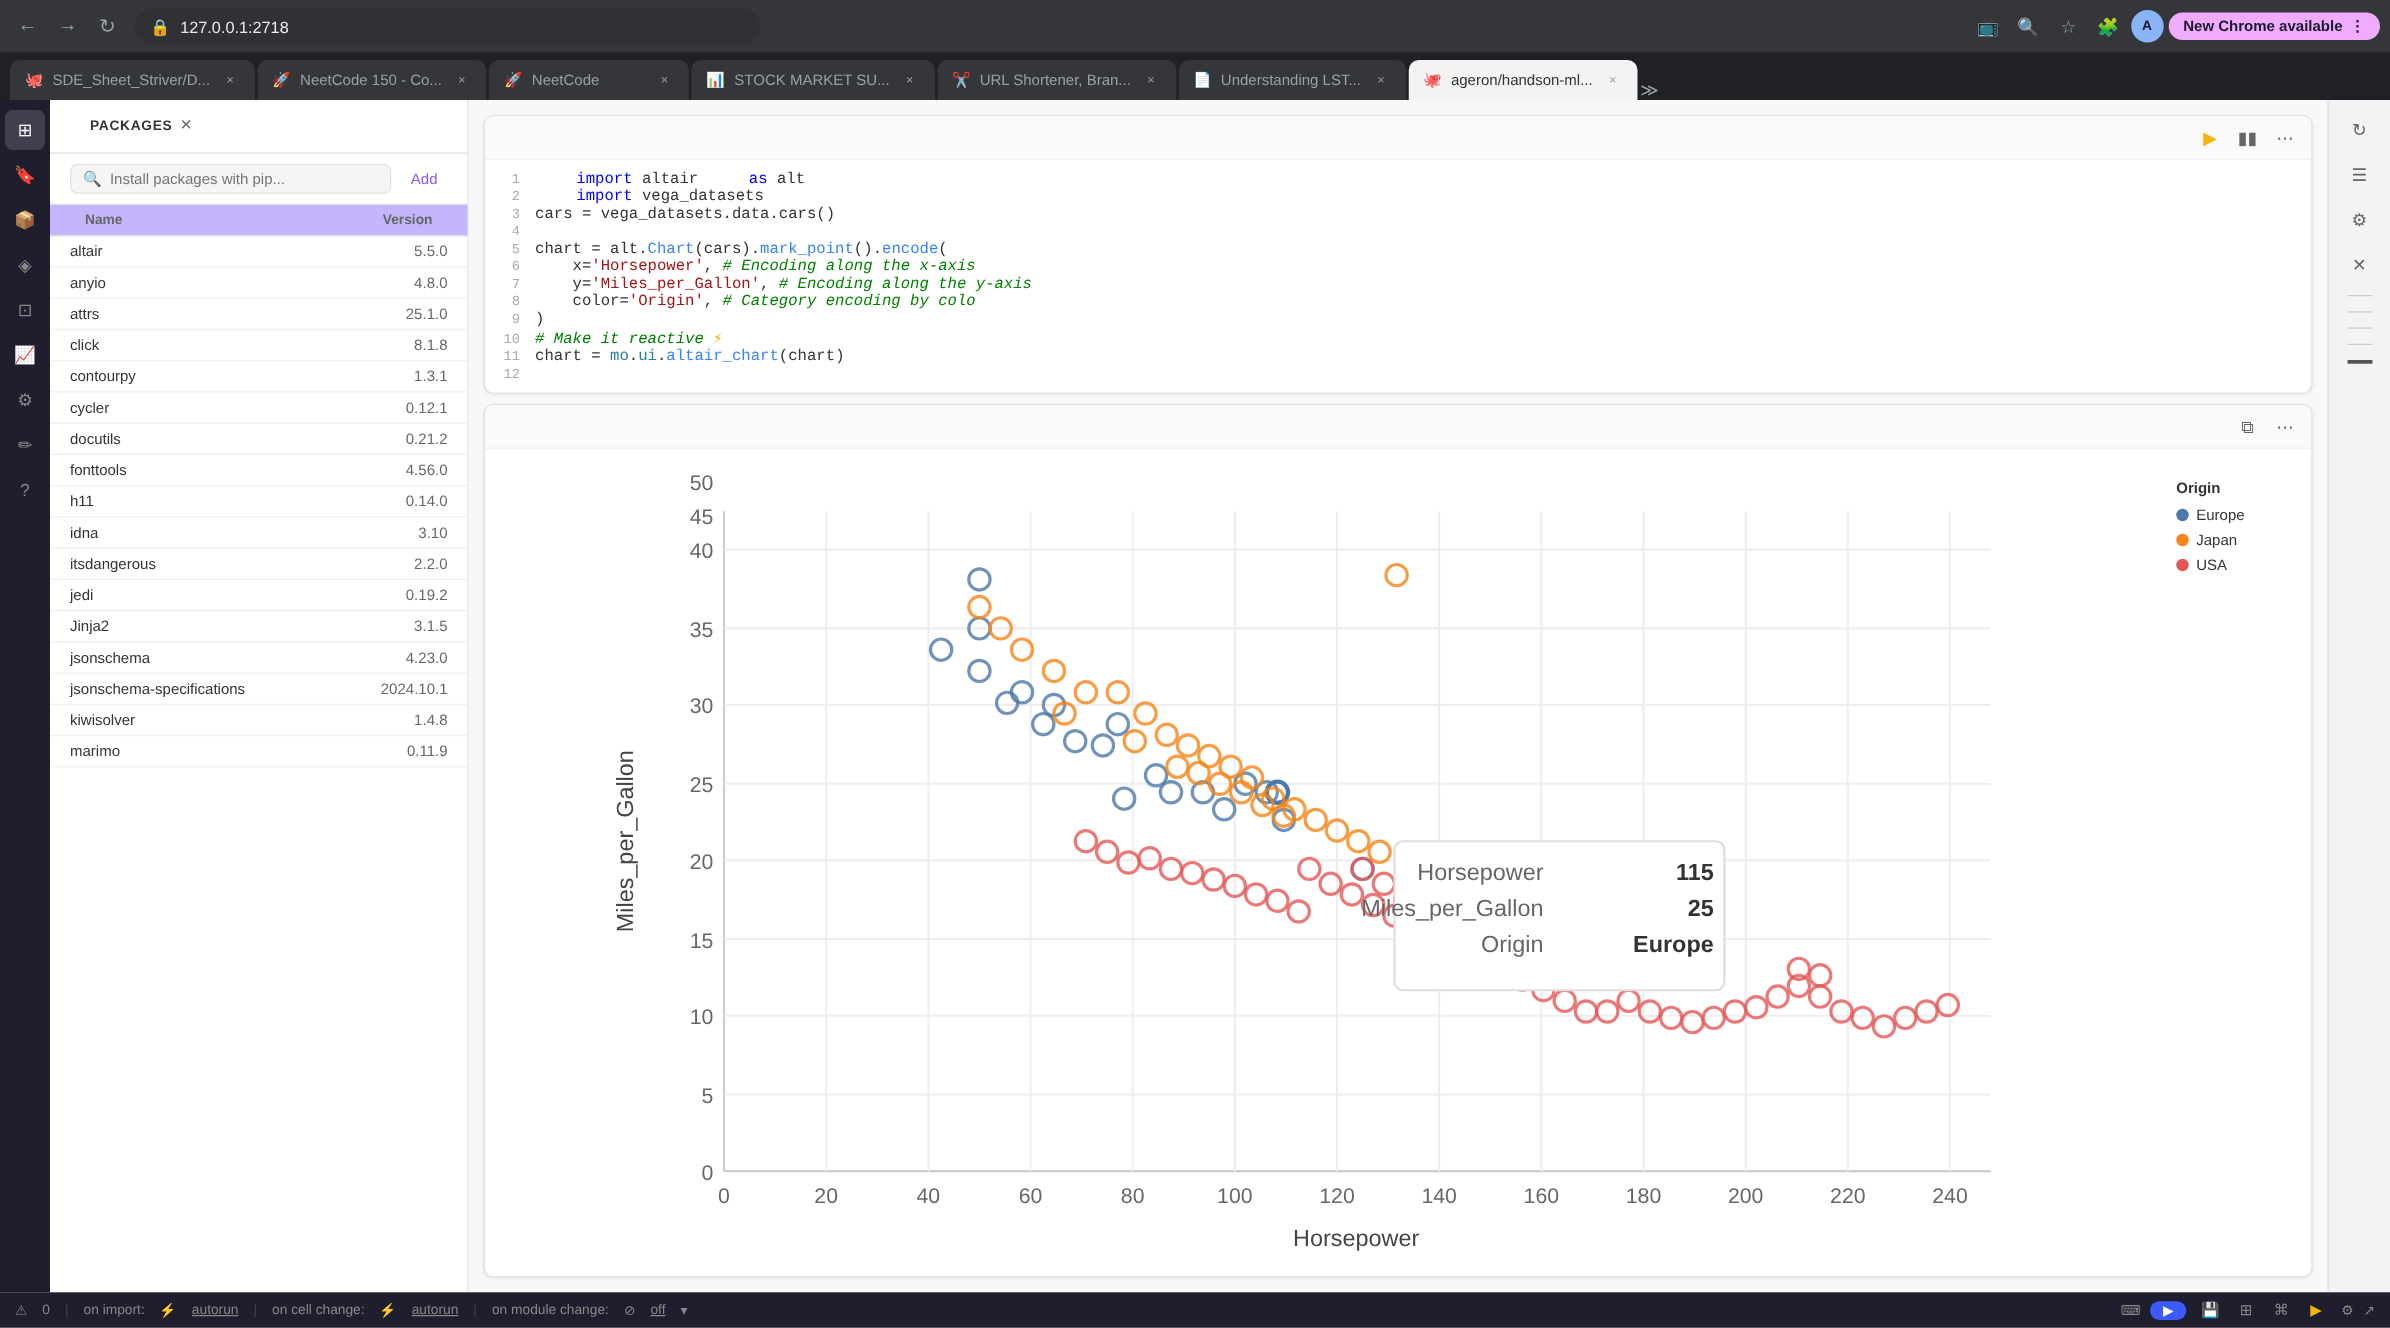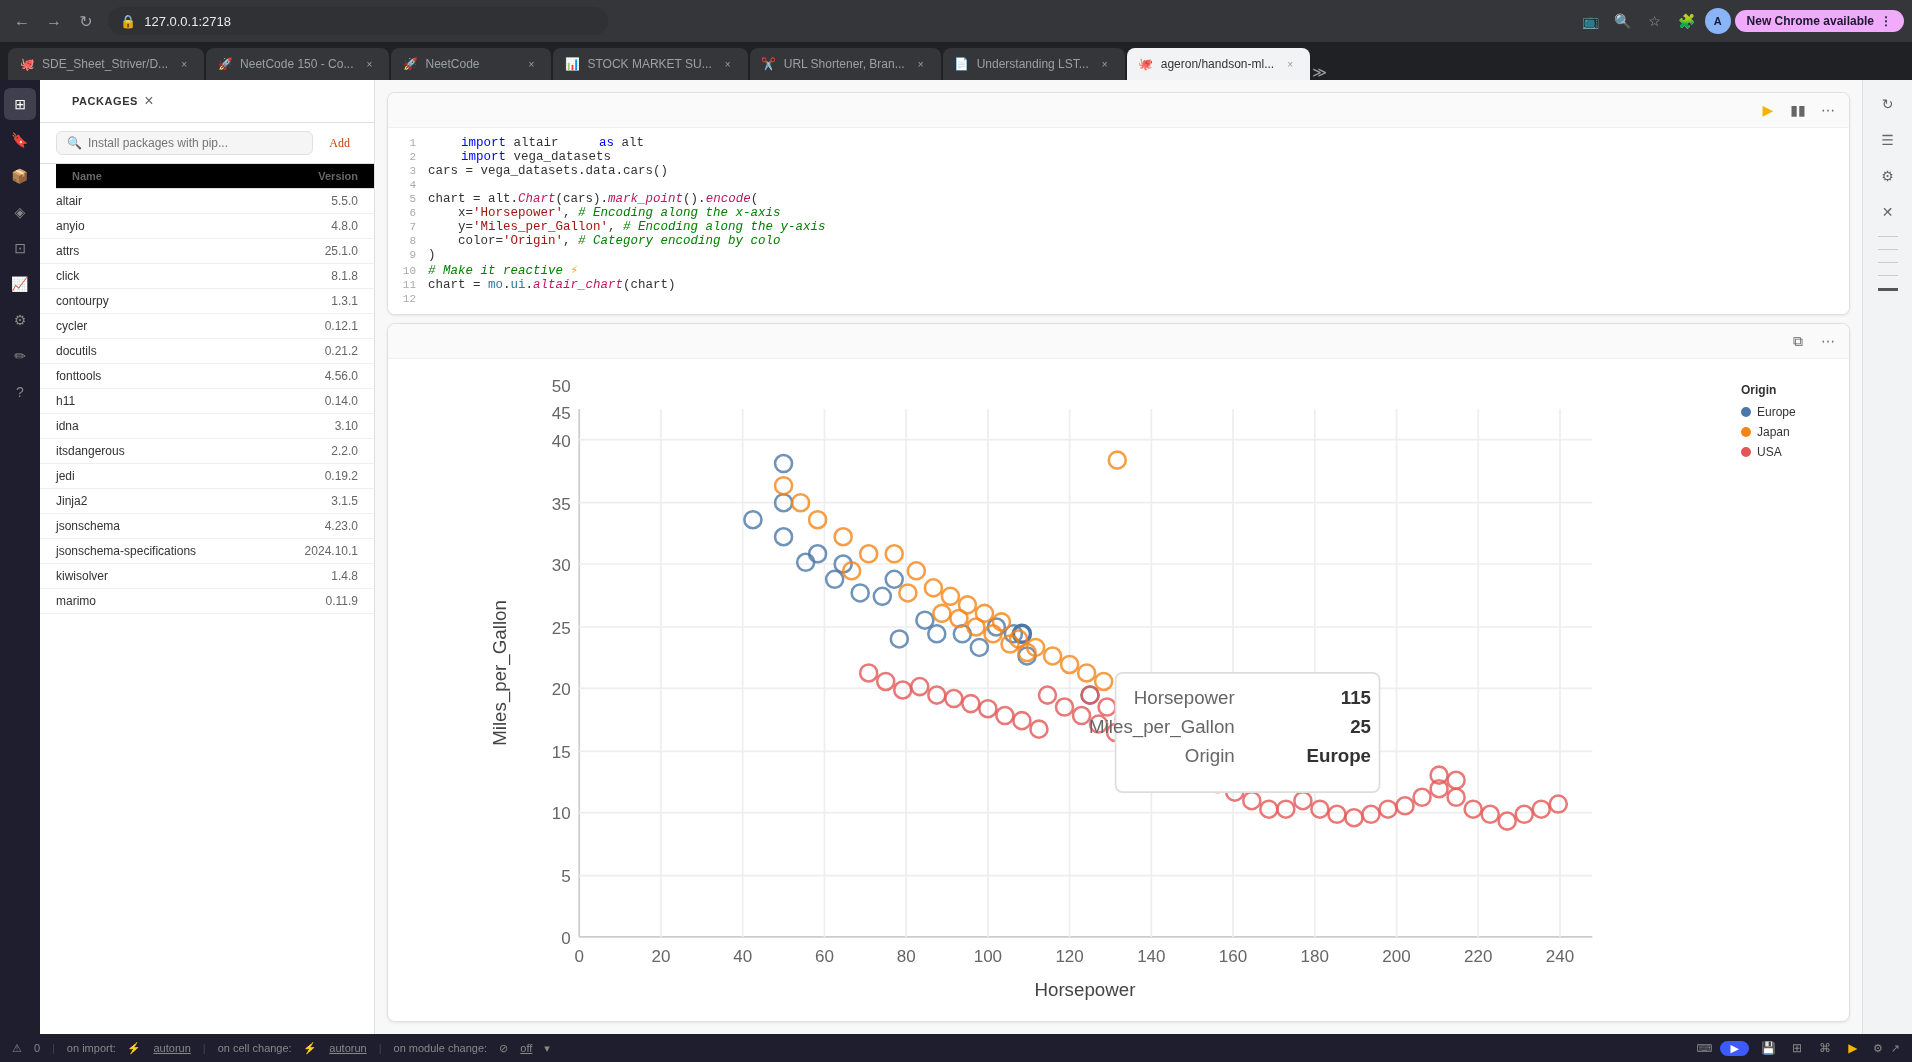--- a/index.html
+++ b/index.html
@@ -39,23 +39,23 @@
 
     
     .packages-panel { width: 335px; background: #fff; border-right: 1px solid #e0e0e0; display: flex; flex-direction: column; flex-shrink: 0; }
     .packages-header { display: flex; align-items: center; justify-content: flex-start; padding: 10px 32px; border-bottom: 1px solid #e0e0e0; }
     .packages-title { font-size: 11px; font-weight: 700; color: #333; letter-spacing: 0.05em; text-transform: uppercase; }
     .packages-close { background: none; border: none; cursor: pointer; color: #666; font-size: 16px; width: 22px; height: 22px; display: flex; align-items: center; justify-content: center; border-radius: 4px; }
     .pip-install-row { display: flex; align-items: center; padding: 8px 16px; gap: 8px; border-bottom: 1px solid #e0e0e0; }
     .pip-search-box { flex: 1; display: flex; align-items: center; gap: 6px; background: #f5f5f5; border: 1px solid #e0e0e0; border-radius: 6px; padding: 4px 10px; }
     .pip-input { border: none; background: none; font-size: 12px; color: #666; width: 100%; outline: none; }
     .pip-icon { color: #999; font-size: 12px; }
-    .add-btn { background: none; border: none; cursor: pointer; color: #c2410c; font-size: 12px; padding: 4px 8px; border-radius: 4px; font-family: Liberation Serif, serif; }
-
-    .packages-list-header { display: flex; padding: 6px 16px; background: #000000; border-bottom: 1px solid #e0e0e0; margin-left: 16px; }
+    .add-btn { background: none; border: none; cursor: pointer; color: #8b5cf6; font-size: 12px; padding: 4px 8px; border-radius: 4px; }
+
+    .packages-list-header { display: flex; padding: 6px 28px; background: #c4b5fd; border-bottom: 1px solid #e0e0e0; }
     .pkg-col-name { flex: 1; font-size: 11px; color: #666; font-weight: 600; }
     .pkg-col-version { width: 80px; font-size: 11px; color: #666; font-weight: 600; text-align: right; }
 
     .packages-scroll { flex: 1; overflow-y: auto; }
     .package-row { display: flex; align-items: center; padding: 5px 16px; border-bottom: 1px solid #f0f0f0; }
     .pkg-name { flex: 1; font-size: 12px; color: #333; }
     .pkg-version { width: 80px; font-size: 12px; color: #666; text-align: right; }
 
     
     .right-panel { flex: 1; display: flex; flex-direction: column; overflow: hidden; background: #f8f8f8; }
@@ -64,21 +64,21 @@
     .code-cell { background: #fff; margin: 12px 12px 8px 12px; border-radius: 8px; border: 1px solid #e0e0e0; box-shadow: 0 1px 3px rgba(0,0,0,0.08); overflow: hidden; }
     .code-cell-toolbar { display: flex; align-items: center; justify-content: flex-end; padding: 4px 8px; gap: 4px; border-bottom: 1px solid #f0f0f0; background: #fafafa; }
     .cell-btn { background: none; border: none; cursor: pointer; width: 26px; height: 26px; display: flex; align-items: center; justify-content: center; border-radius: 4px; color: #666; font-size: 14px; }
     .run-btn-green { background: none; border: none; cursor: pointer; width: 26px; height: 26px; display: flex; align-items: center; justify-content: center; border-radius: 50%; color: #f5b400; font-size: 14px; }
     .code-editor { background: #fff; font-family: 'Courier New', Courier, monospace; font-size: 12.5px; padding: 8px 0; }
     .code-line { display: flex; align-items: baseline; }
     .line-num { width: 40px; text-align: right; color: #aaa; padding-right: 12px; font-size: 11px; user-select: none; flex-shrink: 0; }
     .line-content { color: #333; white-space: pre; flex: 1; padding-right: 8px; }
     
     .kw { color: #0000ff; margin-left: 33px; }
-    .fn { color: #be185d; font-style: italic; }
+    .fn { color: #3b82f6; }
     .str { color: #a31515; }
     .cm { color: #008000; font-style: italic; }
     .op { color: #333; }
     .mo { color: #267f99; }
     .lightning { color: #f5b400; }
 
     
     .chart-cell { background: #fff; margin: 0 12px 12px 12px; border-radius: 8px; border: 1px solid #e0e0e0; box-shadow: 0 1px 3px rgba(0,0,0,0.08); overflow: hidden; flex: 1; display: flex; flex-direction: column; }
     .chart-toolbar { display: flex; align-items: center; justify-content: flex-end; padding: 4px 8px; gap: 4px; border-bottom: 1px solid #f0f0f0; background: #fafafa; }
 

